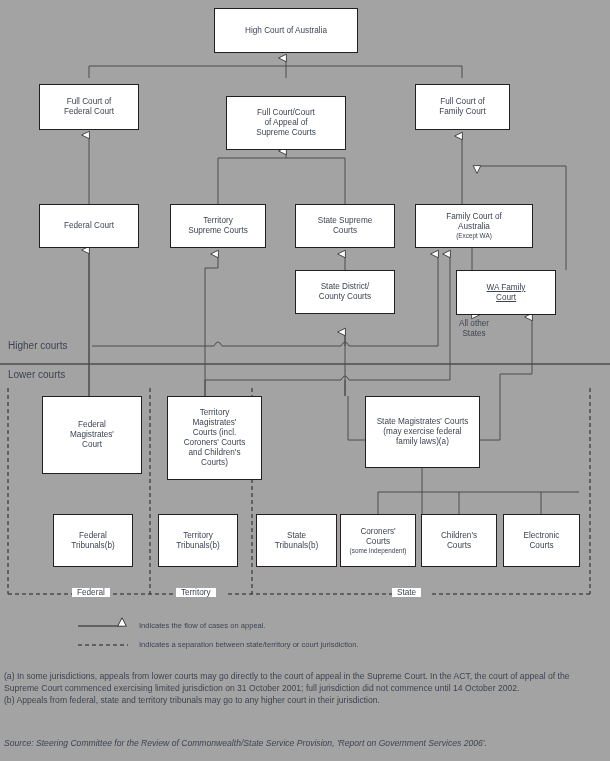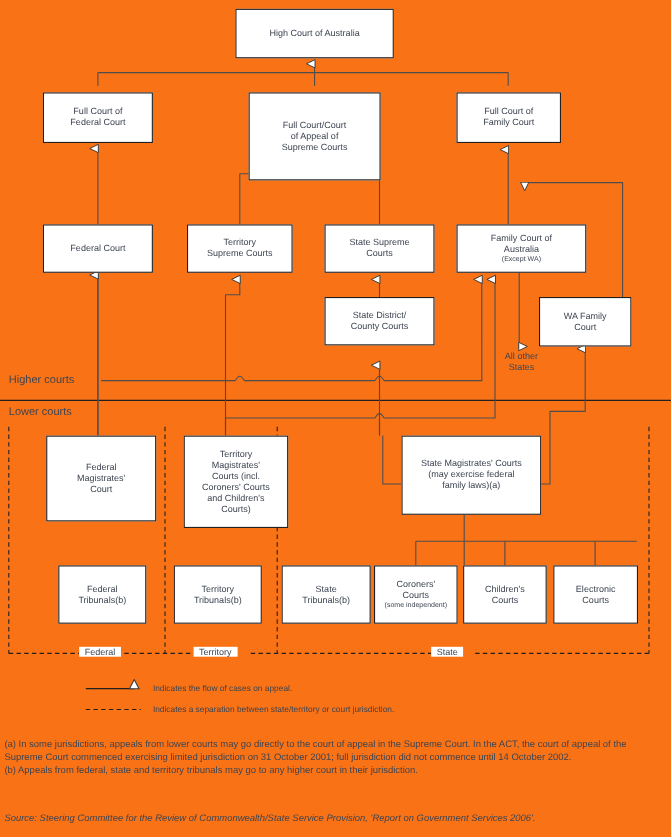--- a/index.html
+++ b/index.html
@@ -7,21 +7,21 @@
   body{
     font-family:"Liberation Sans","DejaVu Sans",sans-serif;
     color:#3d4451;
     -webkit-font-smoothing:antialiased;
   }
   #page{
     position:relative;
     width:610px;
     height:761px;
     overflow:hidden;
-    background:#f97316;
+    background:#a3a3a3;
   }
   #svg-layer{
     position:absolute;
     left:0;top:0;
     width:610px;height:761px;
   }
   .node{
     position:absolute;
     box-sizing:border-box;
     border:1px solid #231f20;
@@ -183,21 +183,21 @@
 
   <div class="node" style="left:214px;top:8px;width:144px;height:45px;">
     <span class="label">High Court of Australia</span>
   </div>
 
   <div class="node" style="left:39px;top:84px;width:100px;height:46px;">
     <span class="label">Full Court of
 Federal Court</span>
   </div>
 
-  <div class="node" style="left:226px;top:84px;width:120px;height:80px;">
+  <div class="node" style="left:226px;top:96px;width:120px;height:54px;">
     <span class="label">Full Court/Court
 of Appeal of
 Supreme Courts</span>
   </div>
 
   <div class="node" style="left:415px;top:84px;width:95px;height:46px;">
     <span class="label">Full Court of
 Family Court</span>
   </div>
 
@@ -219,41 +219,41 @@
     <span class="label">Family Court of
 Australia</span>
     <span class="sub">(Except WA)</span>
   </div>
 
   <div class="node" style="left:295px;top:270px;width:100px;height:44px;">
     <span class="label">State District/
 County Courts</span>
   </div>
 
-  <div class="node" style="left:490px;top:270px;width:84px;height:45px;">
+  <div class="node" style="left:456px;top:270px;width:100px;height:45px;text-decoration:underline;">
     <span class="label">WA Family
 Court</span>
   </div>
 
   <div class="node" style="left:42px;top:396px;width:100px;height:78px;">
     <span class="label">Federal
 Magistrates'
 Court</span>
   </div>
 
   <div class="node" style="left:167px;top:396px;width:95px;height:84px;">
     <span class="label">Territory
 Magistrates'
 Courts (incl.
 Coroners' Courts
 and Children's
 Courts)</span>
   </div>
 
-  <div class="node" style="left:365px;top:396px;width:127px;height:72px;">
+  <div class="node" style="left:365px;top:396px;width:115px;height:72px;">
     <span class="label">State Magistrates' Courts
 (may exercise federal
 family laws)(a)</span>
   </div>
 
   <div class="node" style="left:53px;top:514px;width:80px;height:53px;">
     <span class="label">Federal
 Tribunals(b)</span>
   </div>
 

